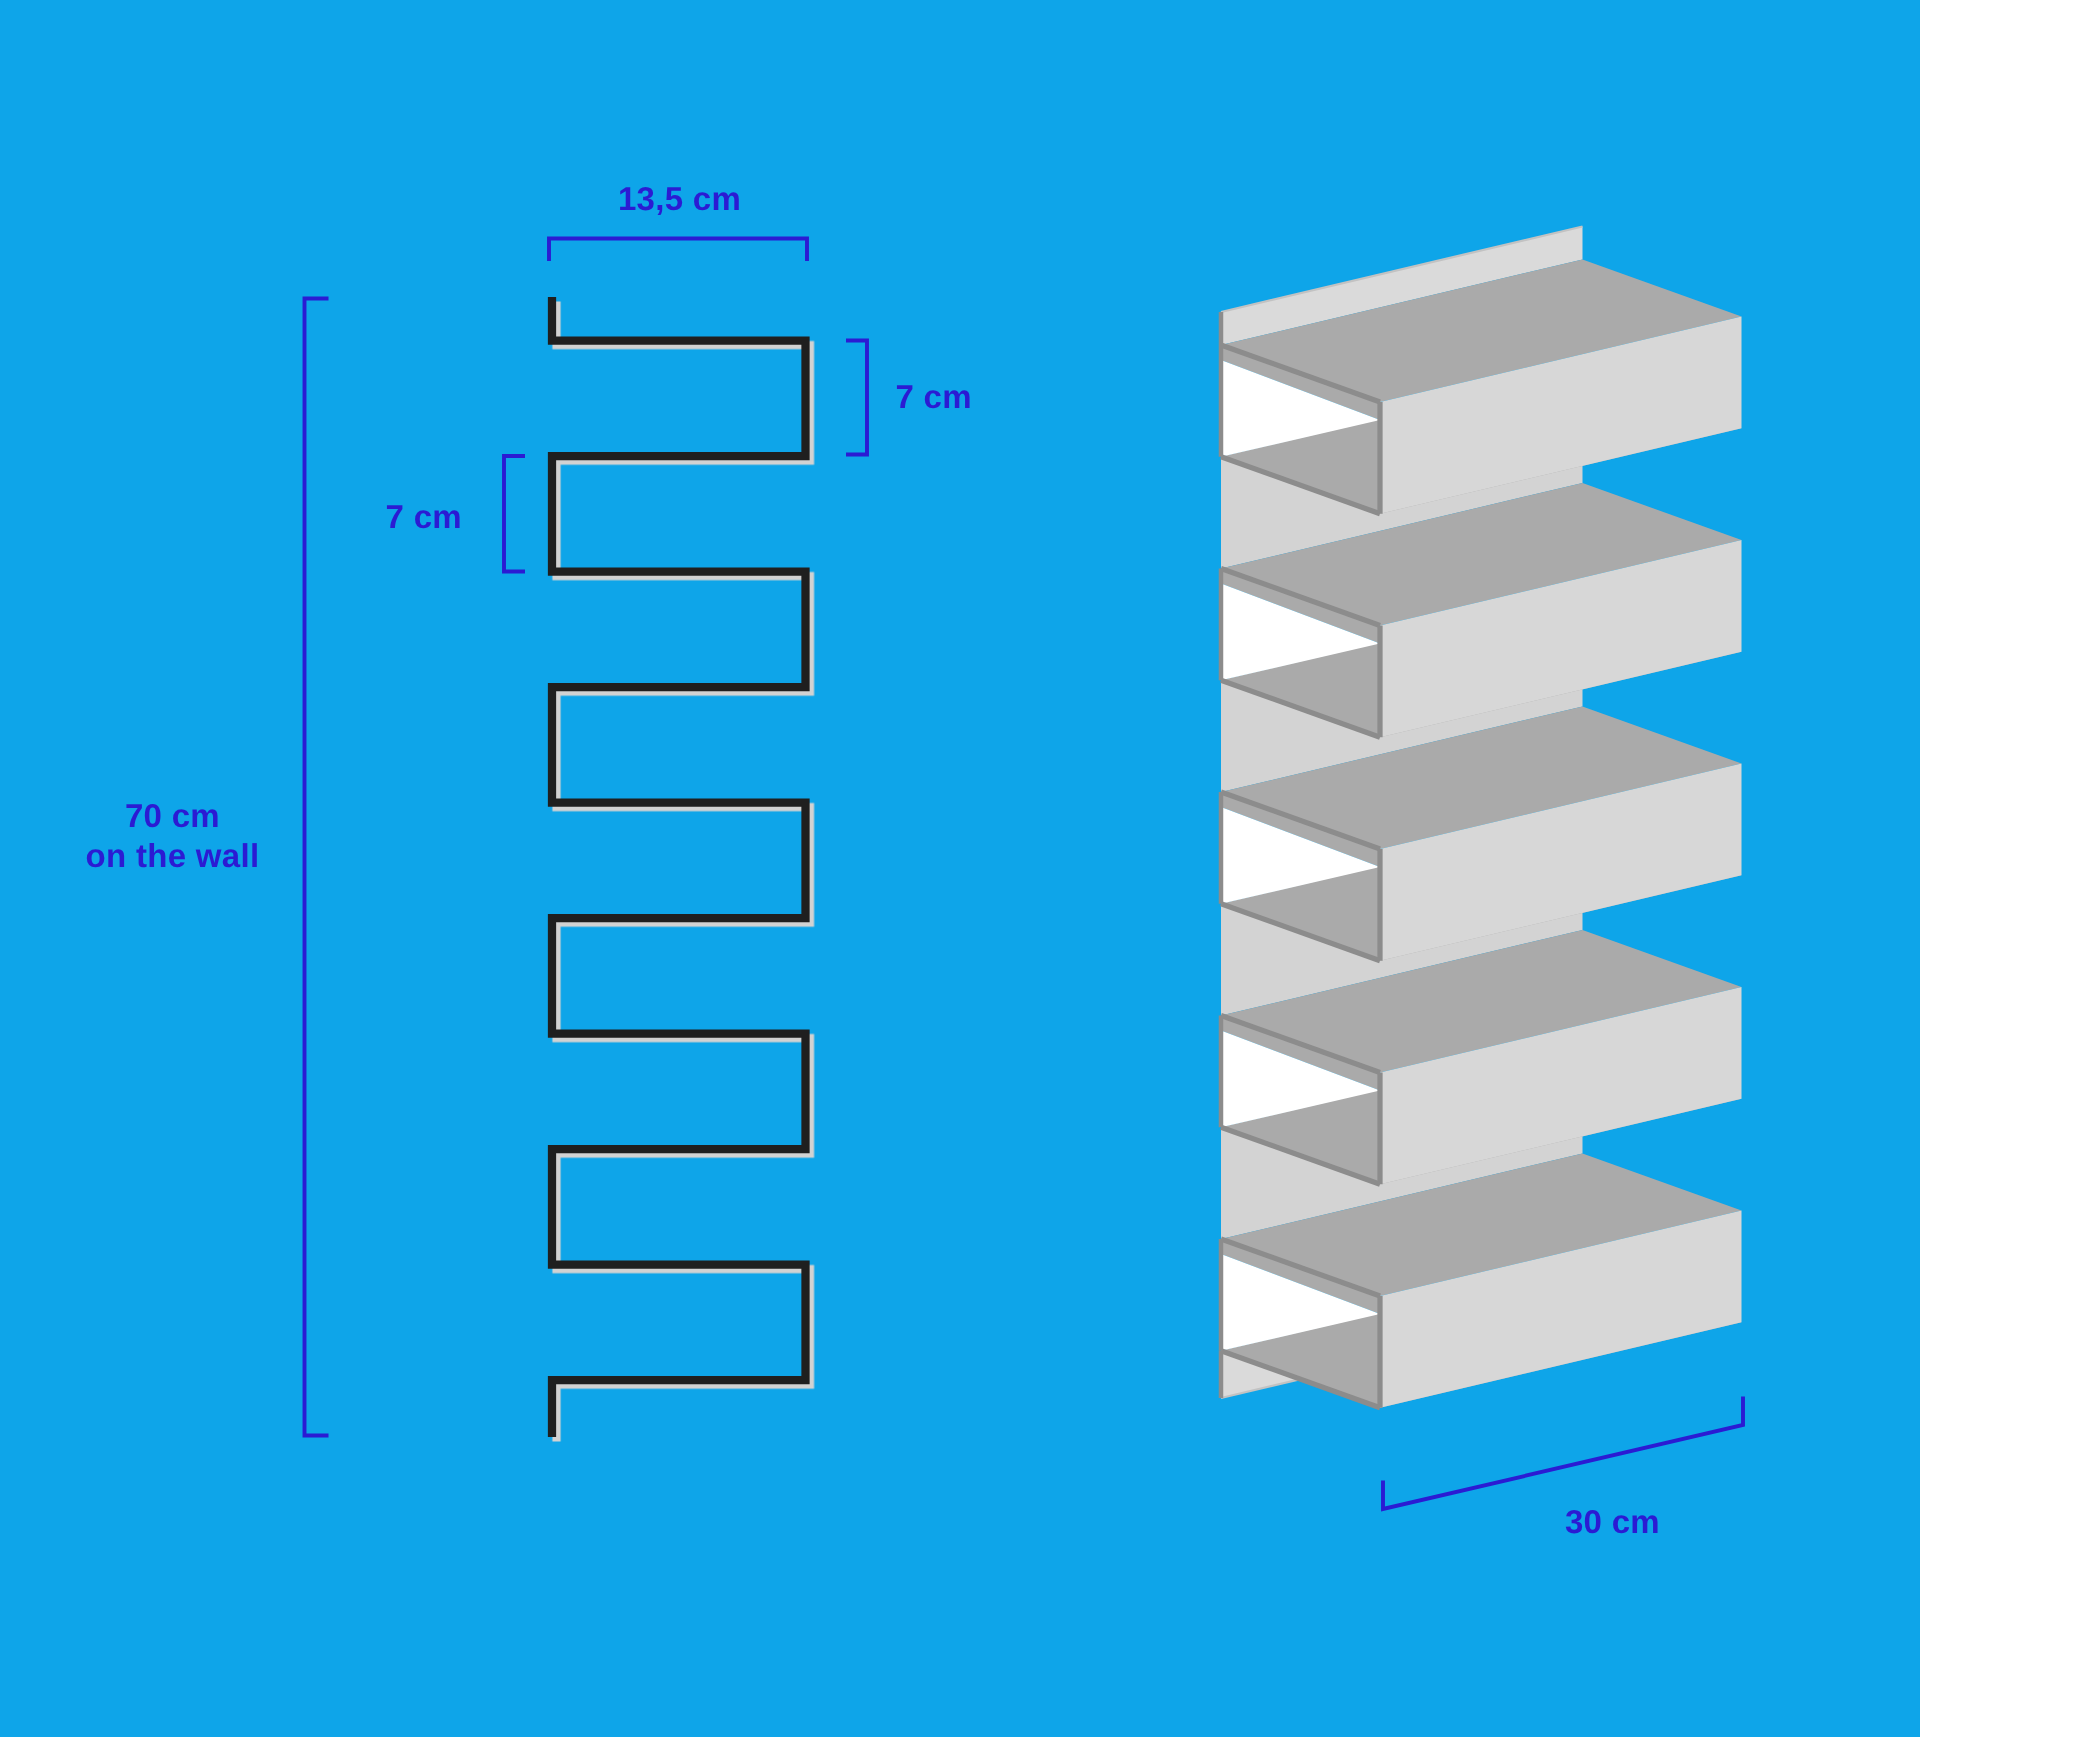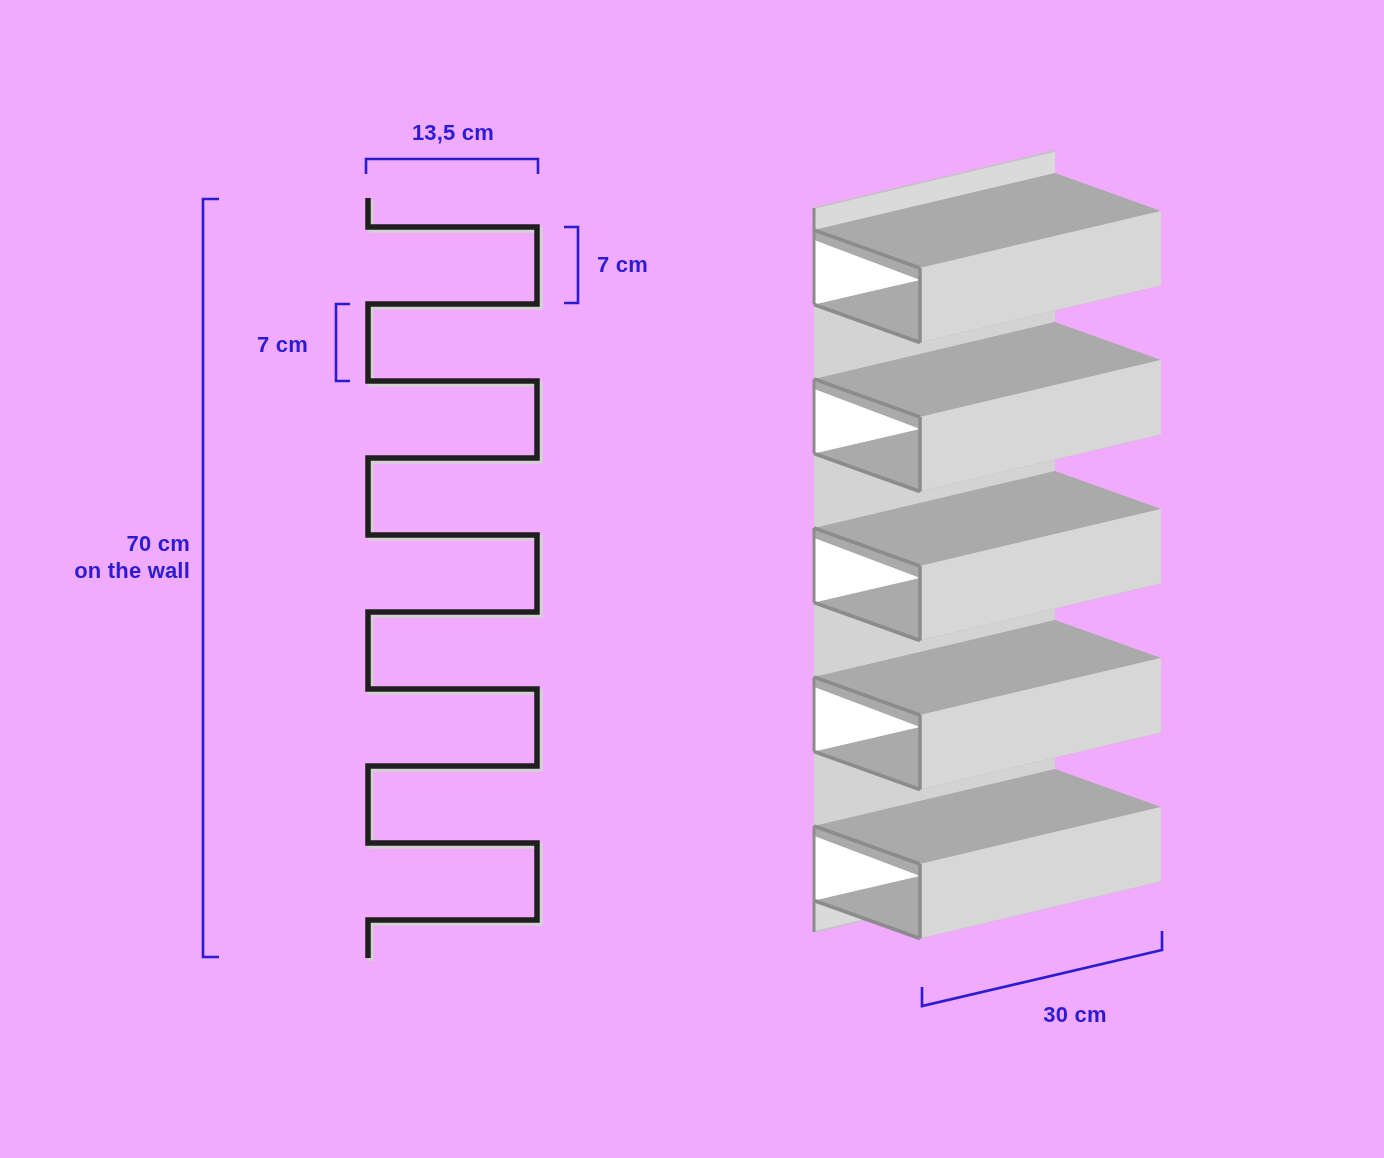--- a/index.html
+++ b/index.html
@@ -1,38 +1,38 @@
 <!DOCTYPE html>
 <html><head>
 <meta charset="utf-8">
 <style>
   html,body{margin:0;padding:0;background:#ffffff;}
   #canvas{
     position:relative;
-    width:1384px;height:1158px;
-    background:#f0abfc;
+    width:1280px;height:1158px;
+    background:#0ea5e9;
     overflow:hidden;
     font-family:"Liberation Sans", sans-serif;
   }
   #scene{position:absolute;left:0;top:0;width:1384px;height:1158px;}
   .dim-label{
     position:absolute;
     font-weight:700;
     font-size:22px;
     line-height:27px;
     letter-spacing:0.2px;
     white-space:nowrap;
   }
   .dim-label.center{text-align:center;}
   .dim-label.right{text-align:right;}
   .dim-label.left{text-align:left;}
   #label-width      {left:368px; top:119px; width:170px;}
   #label-gap-right  {left:597px; top:251px;}
   #label-gap-left   {left:210px; top:331px; width:98px;}
-  #label-height     {left:40px;  top:530px; width:150px;}
+  #label-height     {left:40px;  top:530px; width:150px;text-align:center;}
   #label-depth      {left:1005px;top:1001px;width:140px;}
 </style>
 </head>
 <body>
 
 <div id="canvas">
 
   <svg id="scene" xmlns="http://www.w3.org/2000/svg" viewBox="0 0 1384 1158">
     <g id="g-profile">
         <path d="M 368 198 V 227 H 537 V 304 H 368 V 381 H 537 V 458 H 368 V 535 H 537 V 612 H 368 V 689 H 537 V 766 H 368 V 843 H 537 V 920 H 368 V 958" fill="none" stroke="#1f1f1f" stroke-width="5.5" stroke-linejoin="miter" style="filter: drop-shadow(3px 3px 0px #d2d2d2);"></path>

